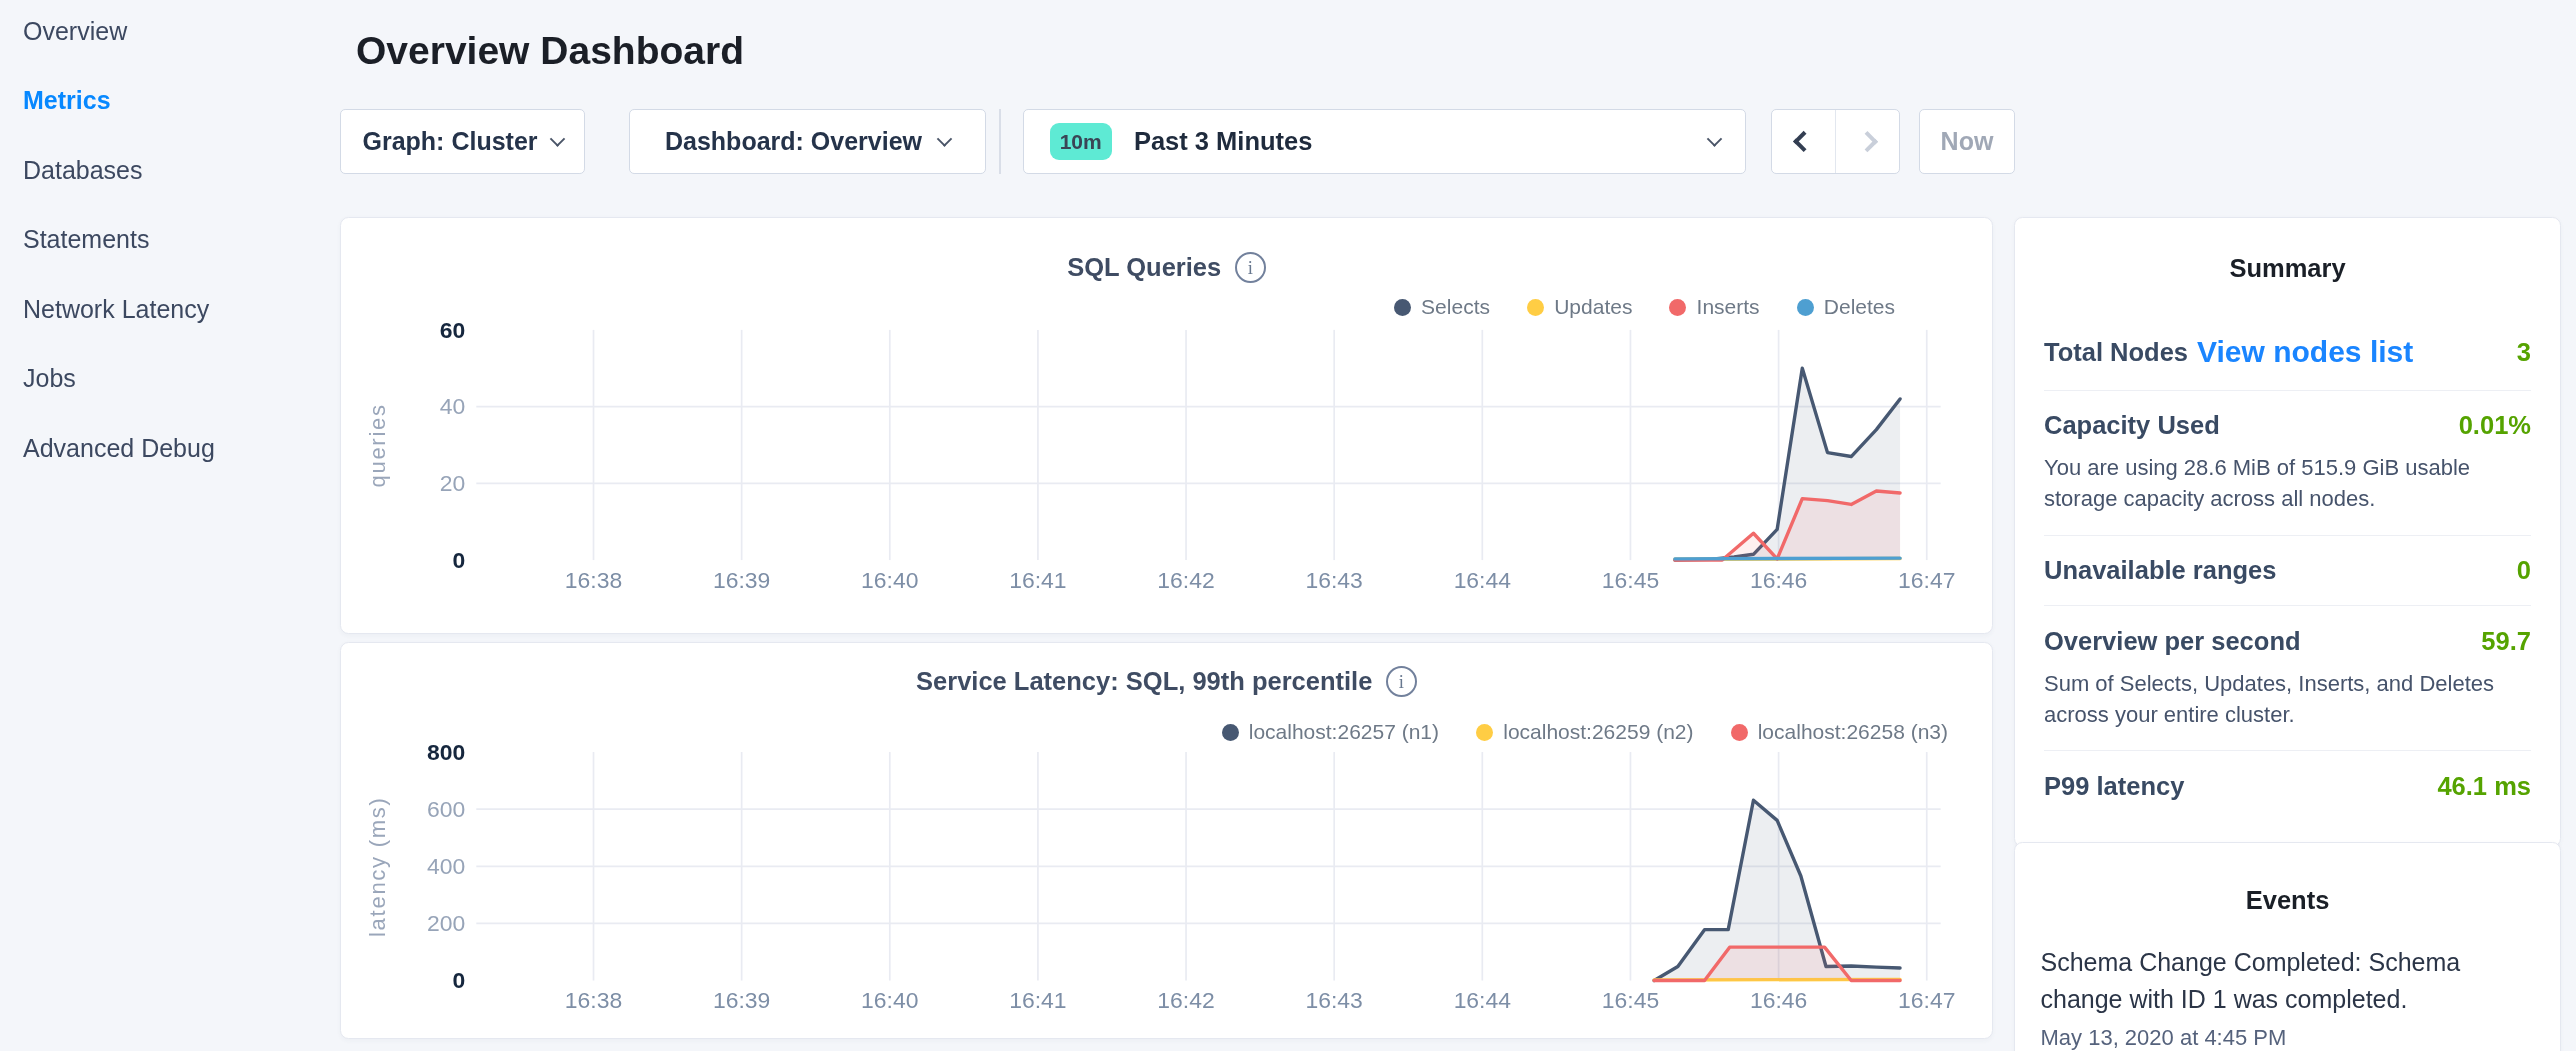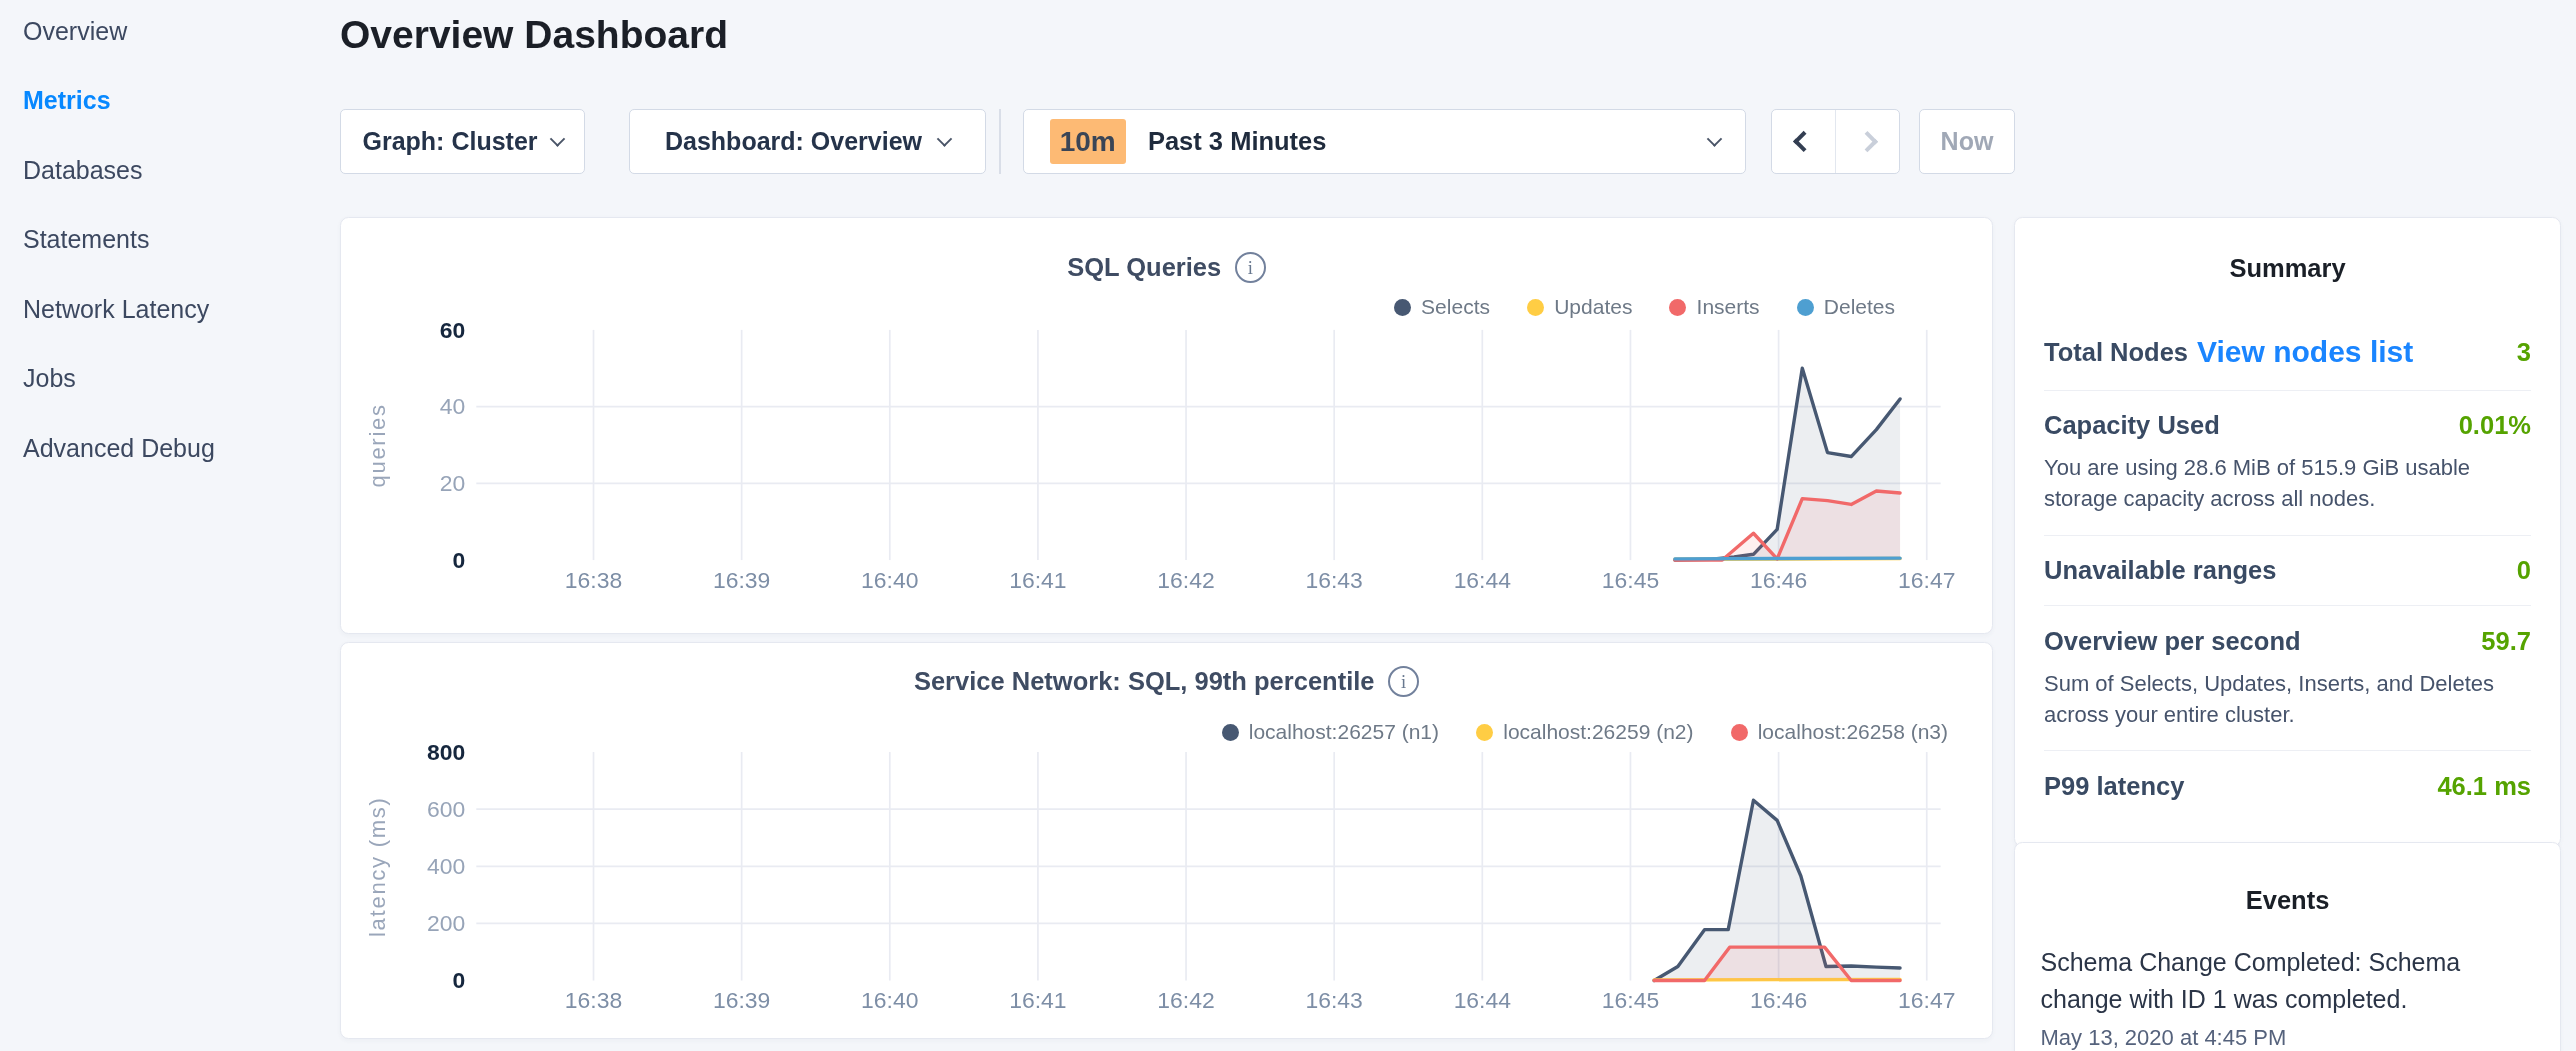--- a/index.html
+++ b/index.html
@@ -12,30 +12,30 @@
   html,body{margin:0;padding:0;}
   body{
     width:2576px;height:1051px;position:relative;overflow:hidden;
     background:var(--bg);font-family:"Liberation Sans",sans-serif;color:var(--ink);
   }
   
   .sidebar{position:absolute;left:0;top:0;width:340px;padding:18.7px 0 0 23px;}
   .nav-item{font-size:25px;line-height:25.5px;color:var(--nav);margin-bottom:44px;cursor:pointer;white-space:nowrap;}
   .nav-item.active{color:var(--accent);font-weight:bold;}
   
-  .page-title{position:absolute;left:340px;top:12.8px;margin:0;font-size:39px;font-weight:bold;color:#1b1f27;}
+  .page-title{position:absolute;left:340px;top:12.8px;margin:16px;font-size:39px;font-weight:bold;color:#1b1f27;}
   
   .btn{position:absolute;top:109px;height:65px;background:#fff;border:1.7px solid var(--btn-border);
        border-radius:5.1px;display:flex;align-items:center;justify-content:center;gap:17px;
        font-size:25px;font-weight:bold;color:#25334a;cursor:pointer;white-space:nowrap;}
   .btn-graph{left:340px;width:245px;gap:14px;}
   .btn-dashboard{left:629px;width:357px;}
   .controls-divider{position:absolute;left:999px;top:109px;width:1.7px;height:65px;background:#d9dee8;}
   .time-picker{left:1023px;width:723px;justify-content:flex-start;padding:0 25.5px;gap:0;}
-  .time-badge{background:#fdba74;border-radius:3px;padding:6.8px 10.2px;font-size:28px;font-weight:bold;color:#3a4556;margin-right:22px;}
+  .time-badge{background:#5eead4;border-radius:9px;padding:6.8px 10.2px;font-size:21px;font-weight:bold;color:#3a4556;margin-right:22px;}
   .time-label{font-size:25.5px;font-weight:bold;color:#1f2b3d;flex:1;text-align:left;}
   .chev{display:inline-block;width:11px;height:11px;border-right:2.6px solid #4a5568;border-bottom:2.6px solid #4a5568;transform:rotate(45deg) translate(-1.7px,-1.7px);}
   .arrow-group{position:absolute;left:1771px;top:109px;width:129px;height:65px;background:#fff;border:1.7px solid var(--btn-border);border-radius:5.1px;display:flex;}
   .arrow-btn{flex:1;display:flex;align-items:center;justify-content:center;cursor:pointer;}
   .arrow-btn + .arrow-btn{border-left:1.7px solid #e2e7ef;}
   .chev-left{width:15.3px;height:15.3px;border-left:4.3px solid #333e52;border-bottom:4.3px solid #333e52;transform:rotate(45deg);}
   .chev-right{width:15.3px;height:15.3px;border-right:4.3px solid #c9cfda;border-bottom:4.3px solid #c9cfda;transform:rotate(-45deg);}
   .btn-now{left:1919px;width:96px;color:#a0a8b6;cursor:default;}
   
   .card{position:absolute;background:var(--card);border:1.7px solid var(--card-border);border-radius:8.5px;box-shadow:0 1.7px 4.3px rgba(60,70,90,.04);}
@@ -174,21 +174,21 @@
       <text x="1322.4" y="318" text-anchor="middle" class="xlab">16:44</text>
       <text x="1496.8" y="318" text-anchor="middle" class="xlab">16:45</text>
       <text x="1671.2" y="318" text-anchor="middle" class="xlab">16:46</text>
       <text x="1845.6000000000001" y="318" text-anchor="middle" class="xlab">16:47</text>
       <text transform="translate(30,150) rotate(-90)" text-anchor="middle" class="axis-title">queries</text>
     </svg>
 </section>
 
 <section class="card chart-card-2">
   <div class="chart-head">
-    <span class="chart-title">Service Network: SQL, 99th percentile</span>
+    <span class="chart-title">Service Latency: SQL, 99th percentile</span>
     <span class="info-icon">i</span>
   </div>
   <div class="legend">
       <div class="legend-item">
         <span class="legend-dot" style="background: rgb(71, 88, 114);"></span>
         <span>localhost:26257 (n1)</span>
       </div>
       <div class="legend-item">
         <span class="legend-dot" style="background: rgb(255, 205, 68);"></span>
         <span>localhost:26259 (n2)</span>

